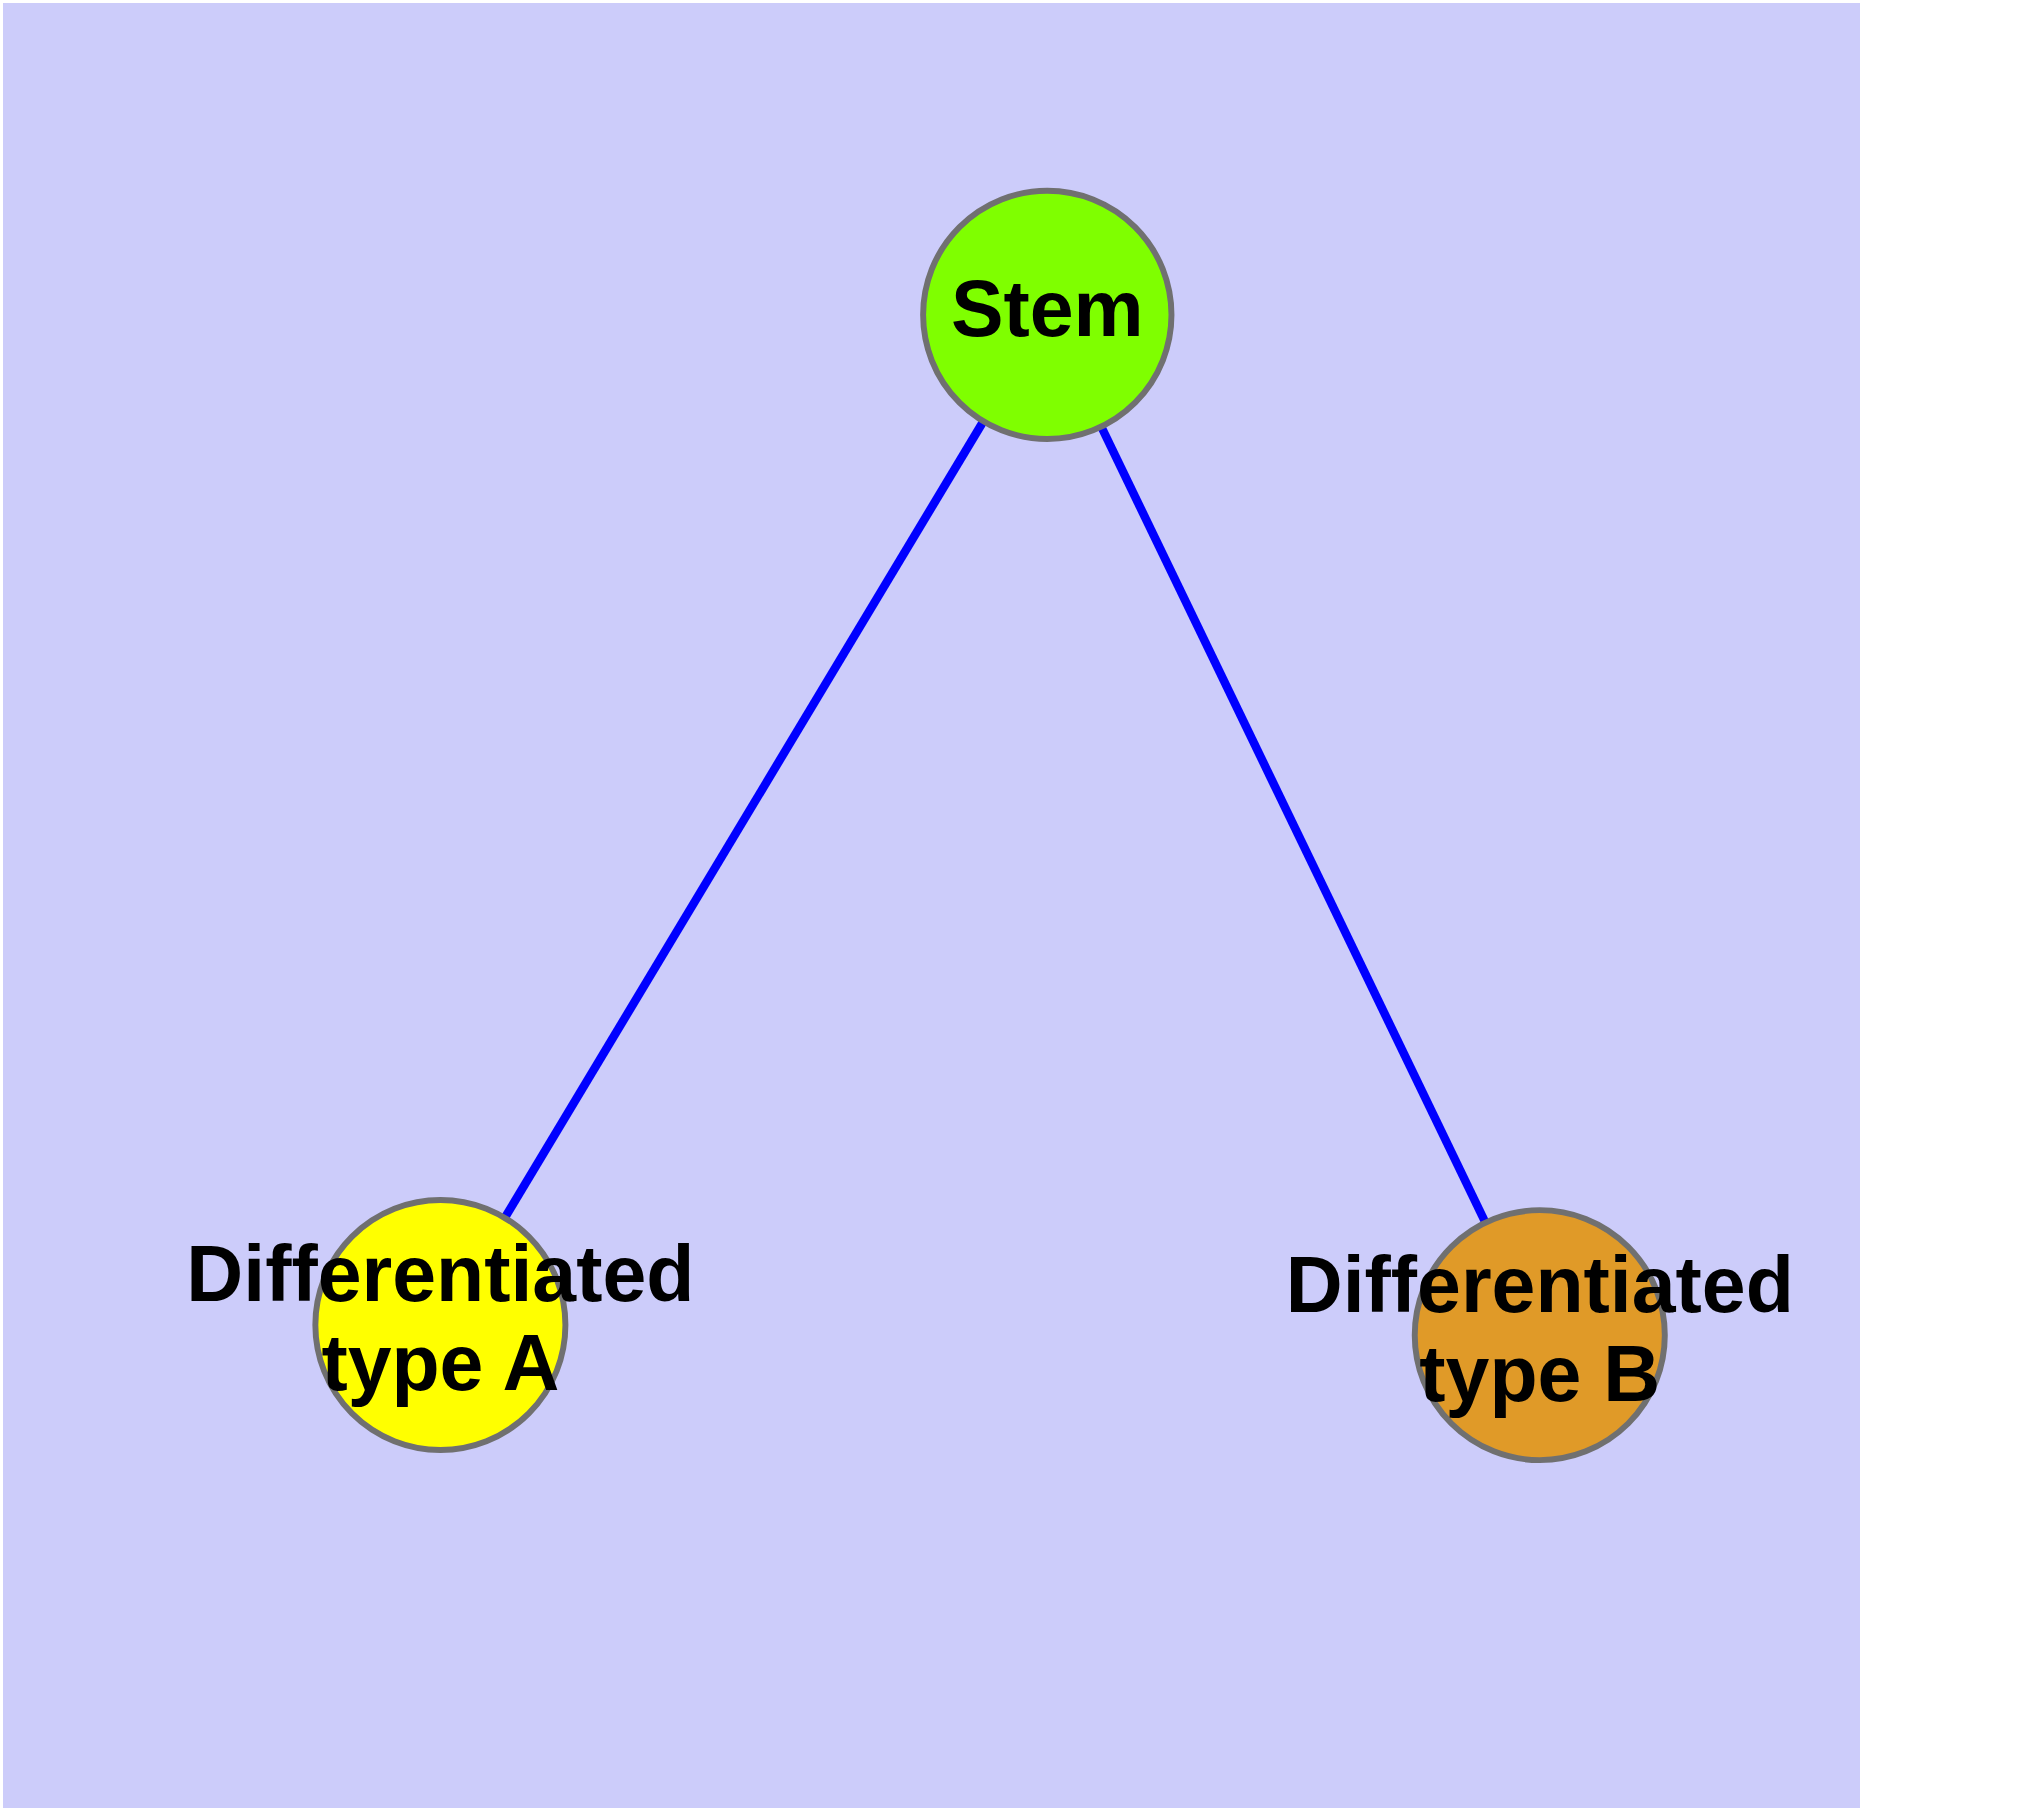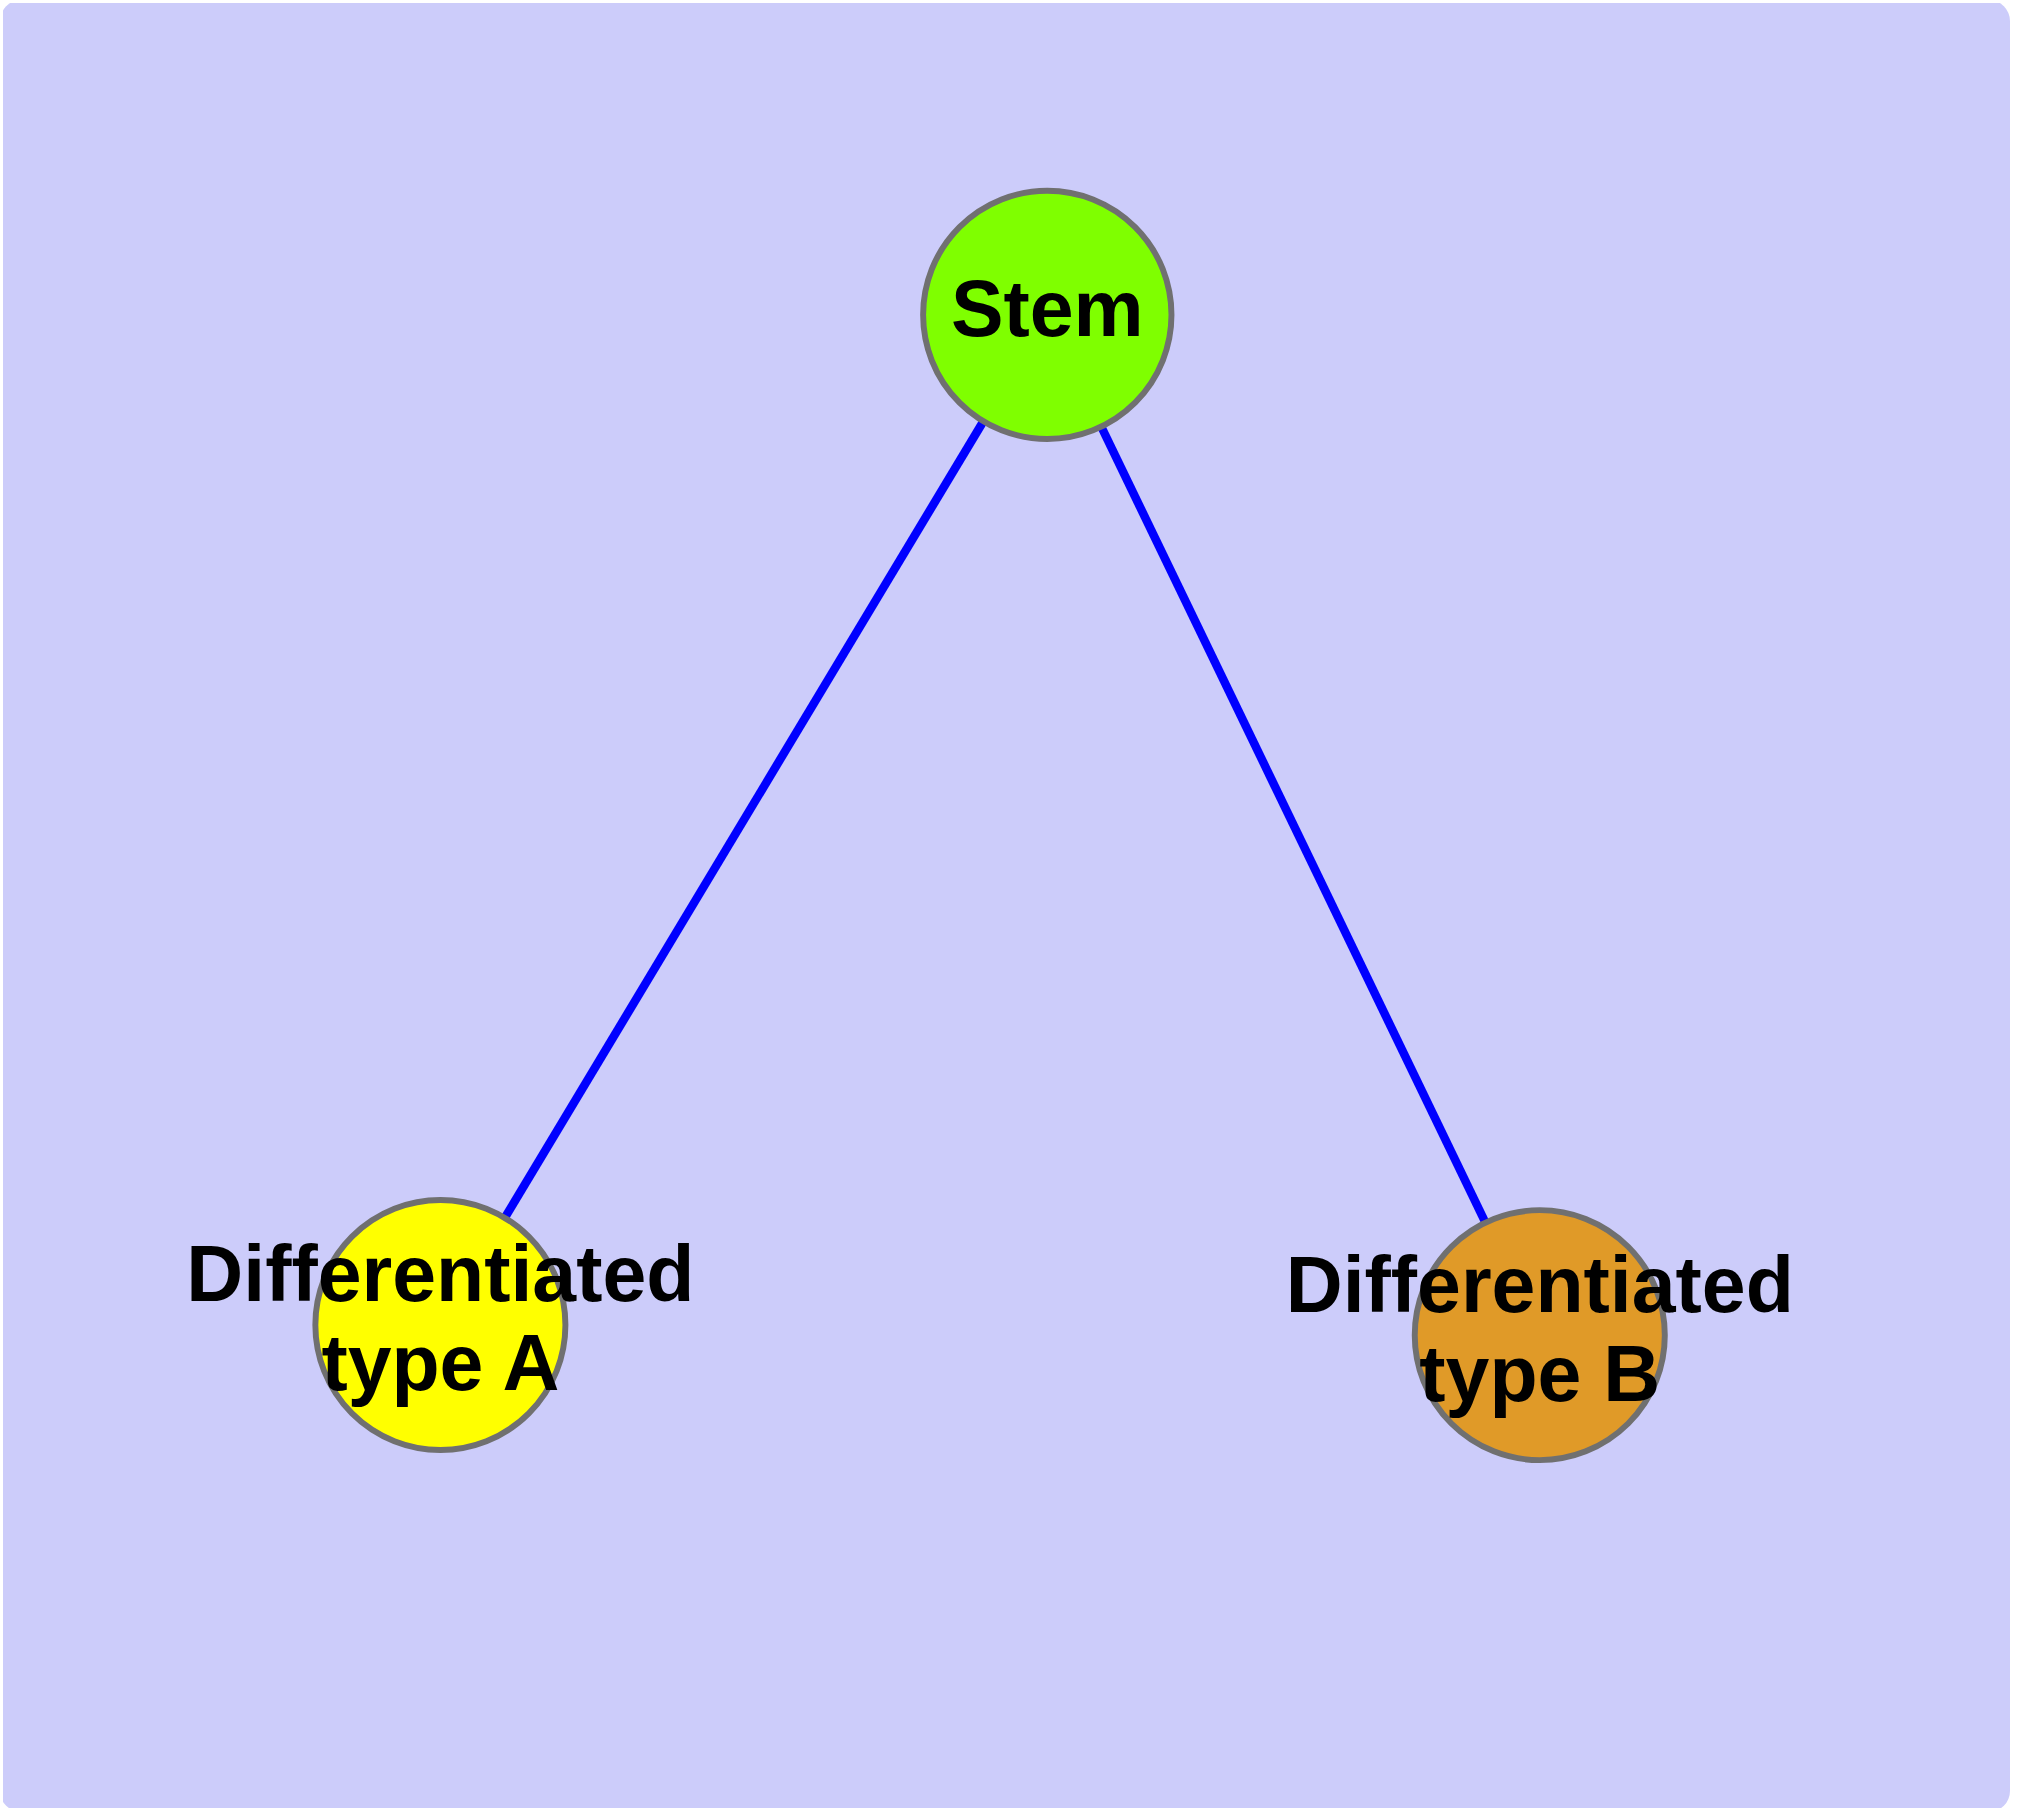--- a/index.html
+++ b/index.html
@@ -3,26 +3,25 @@
 <meta charset="utf-8">
 <title>Cell Differentiation Graph</title>
 <style>
   html, body {
     margin: 0;
     padding: 0;
     background: #ffffff;
   }
   #canvas {
     position: relative;
-    width: 2010px;
+    width: 1860px;
     height: 1812px;
     overflow: hidden;
     background: #ffffff;
     font-family: "Liberation Sans", "DejaVu Sans", sans-serif;
-    border-radius: 21px;
   }
   #plot-area {
     position: absolute;
     left: 3.4px;
     top: 3.4px;
     width: 2014px;
     height: 1805px;
     background: #ccccfa;
     overflow: hidden;
   }

